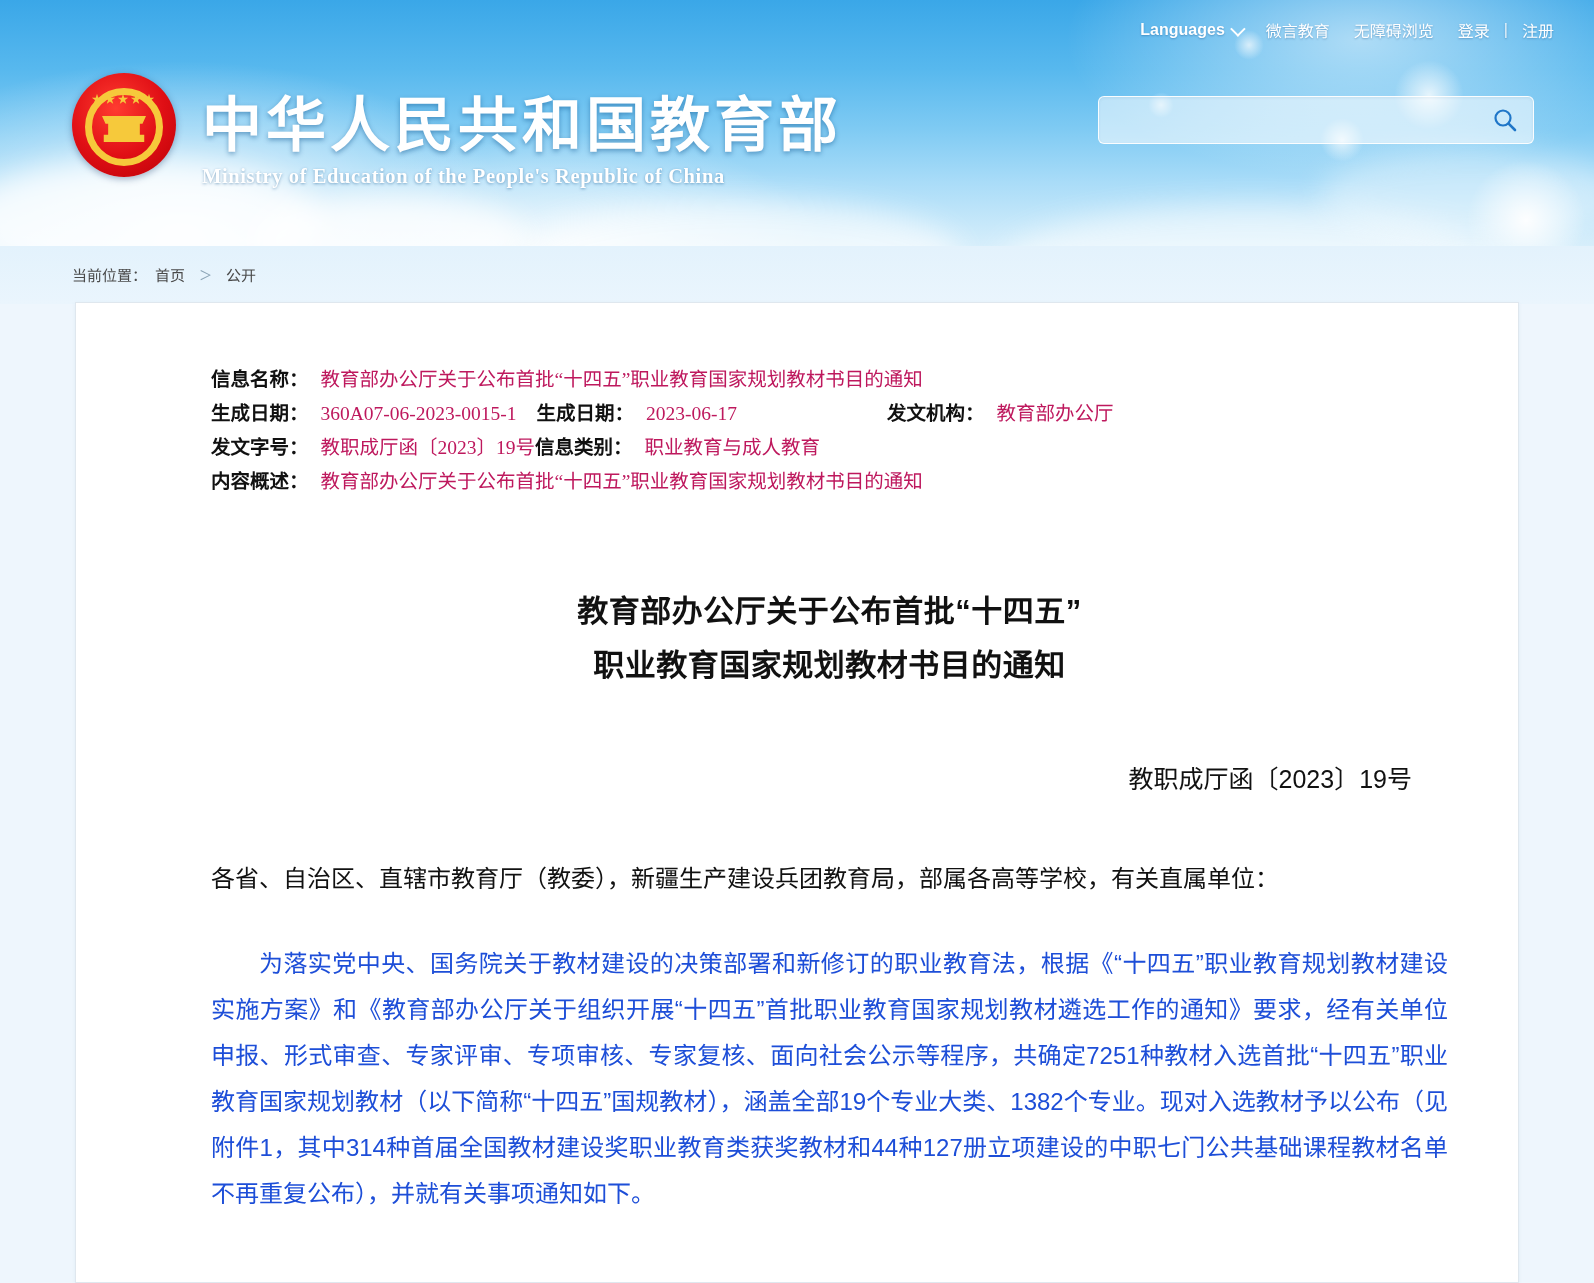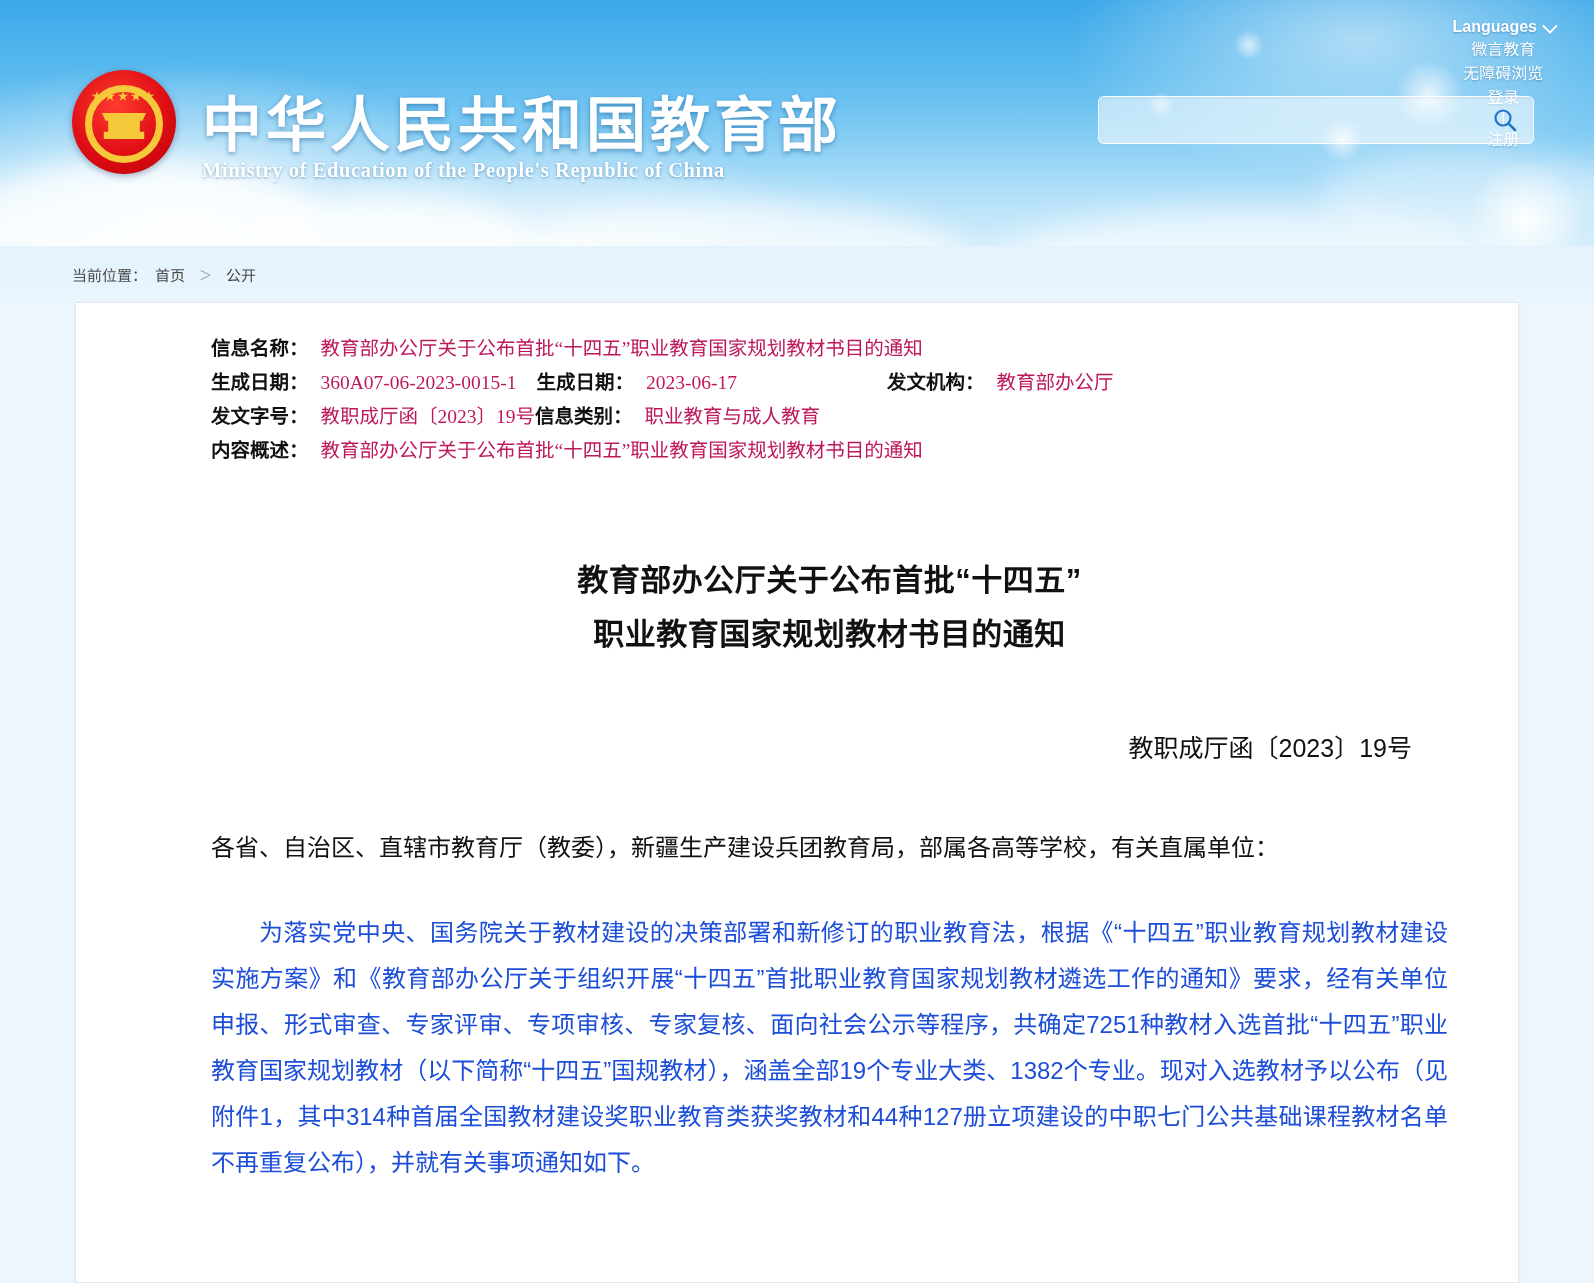--- a/index.html
+++ b/index.html
@@ -57,21 +57,20 @@
     position: absolute;
     top: 18px;
     right: 28px;
     display: flex;
     align-items: center;
     gap: 0;
     font-size: 16px;
     color: #ffffff;
     text-shadow: 0 1px 2px rgba(0,60,120,0.35);
     z-index: 5;
-    flex-direction: column;
   }
   .topnav .item {
     padding: 0 12px;
     cursor: pointer;
     white-space: nowrap;
     display: flex;
     align-items: center;
     gap: 6px;
   }
   .topnav .item.lang { font-weight: bold; }
@@ -138,20 +137,21 @@
     line-height: 1.08;
     margin-top: 32px;
   }
   .title-en {
     font-family: "Liberation Serif", serif;
     font-weight: bold;
     font-size: 20.5px;
     letter-spacing: 0.6px;
     color: #ffffff;
     text-shadow: 0 1px 3px rgba(0,70,130,0.45);
+    margin-top: 6px;
   }
 
   
   .searchbox {
     position: absolute;
     right: 60px;
     top: 96px;
     width: 434px;
     height: 46px;
     background: rgba(255,255,255,0.55);
@@ -209,21 +209,21 @@
   .card {
     position: absolute;
     left: 75px;
     top: 302px;
     width: 1444px;
     min-height: 981px;
     background: #ffffff;
     border: 1px solid #dfe7ee;
     box-shadow: 0 1px 4px rgba(30,80,130,0.06);
     box-sizing: border-box;
-    padding: 29px 70px 40px 135px;
+    padding: 60px 70px 40px 135px;
   }
 
   
   .meta {
     font-family: "Liberation Serif", serif;
     color: #1b1b1b;
     font-size: 19.5px;
     line-height: 34px;
   }
   .meta-row { display: flex; align-items: baseline; white-space: nowrap; }

